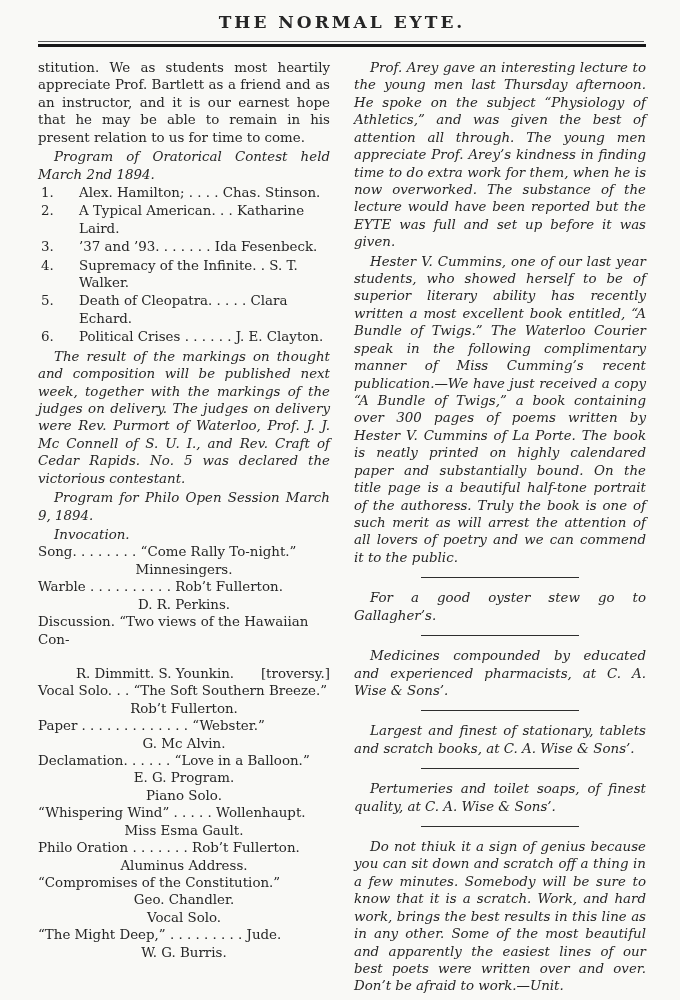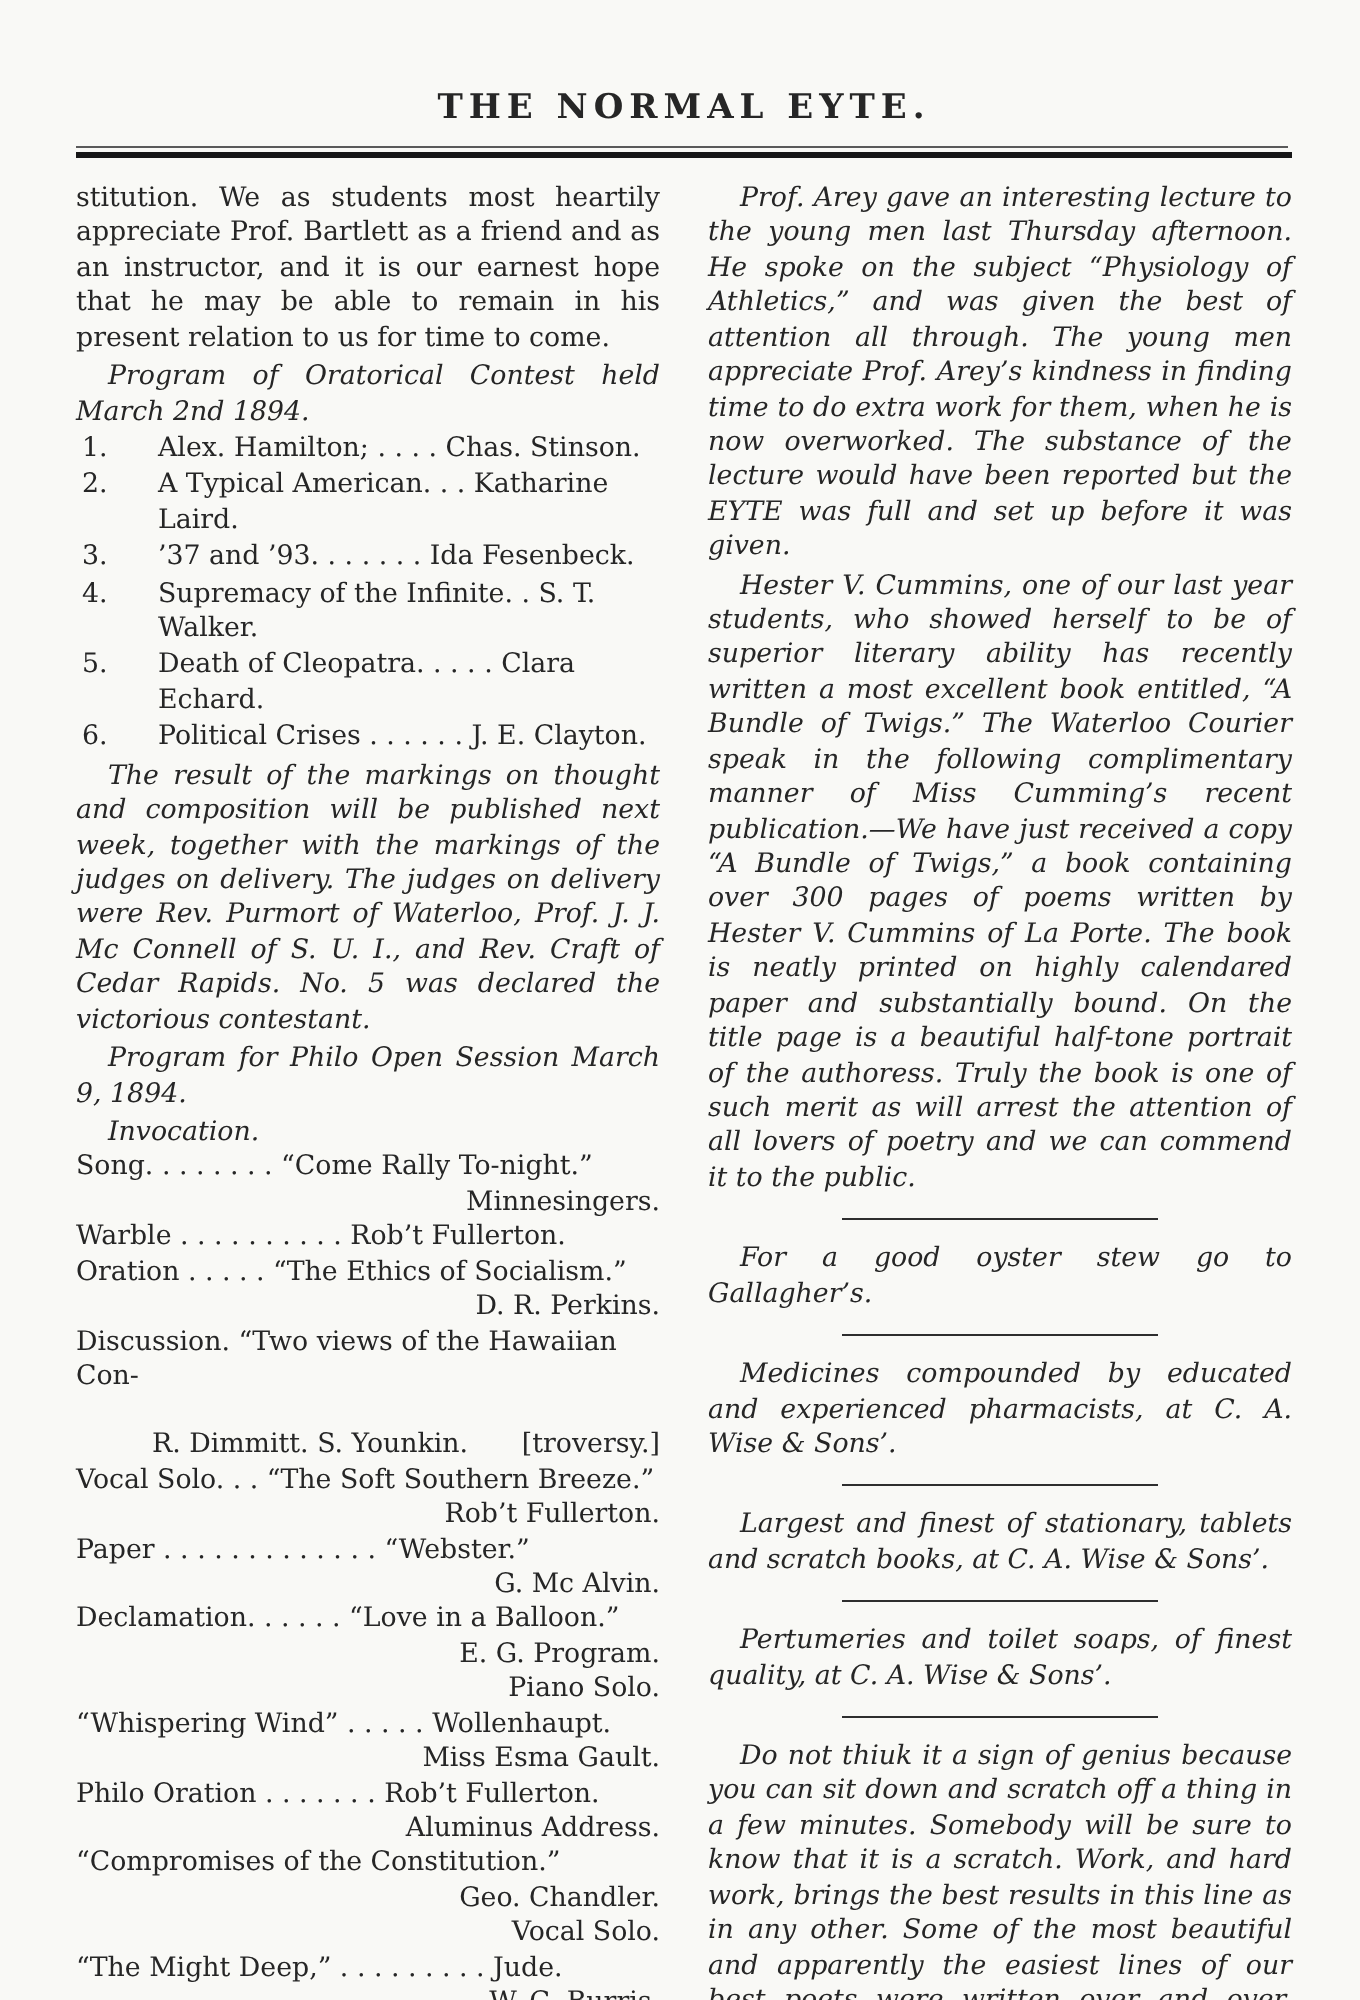--- a/index.html
+++ b/index.html
@@ -7,21 +7,21 @@
     width:680px; height:1000px;
     background:#f4f4f1;
     font-family:"DejaVu Serif", serif;
     color:#262626;
     overflow:hidden;
   }
   .page {
     box-sizing:border-box;
     width:680px; height:1000px;
     background:#f9f9f6;
-    padding:36px 34px 0 38px;
+    padding:4px 34px 0 38px;
   }
   .masthead {
     text-align:center;
     font-size:17px; font-weight:bold;
     letter-spacing:3px;
     margin:8px 0 9px 0;
   }
   .rule-thin  { height:0; border-top:1px solid #5a5a5a; margin:0 2px 2px 0; }
   .rule-thick { height:0; border-top:3px solid #171717; margin:0 0 10px 0; }
 
@@ -32,21 +32,21 @@
     text-align:justify;
   }
   .col p { margin:2px 0 0 0; }
   .ind { text-indent:16px;font-style:italic; }
 
   .contest-row { display:flex; text-align:left; margin-top:1px; }
   .contest-num { flex:0 0 26px; padding-left:3px; }
   .contest-text { flex:1;margin-left:12px; }
 
   .prog { text-align:left; margin-top:0; }
-  .prog.center { text-align:right; }
+  .prog.center { text-align:center; }
   .split { display:flex; justify-content:space-between; text-align:left; padding-left:38px; margin-top:17px; }
 
   .divider {
     width:158px; border:none;
     border-top:1px solid #2e2e2e;
     margin:11px auto;
   }
 </style>
 </head>
 <body>
@@ -91,21 +91,20 @@
       </div>
 
       <p class="ind">The result of the markings on thought and composition will be published next week, together with the markings of the judges on delivery.  The judges on delivery were Rev. Purmort of Waterloo, Prof. J. J. Mc Connell of S. U. I., and Rev. Craft of Cedar Rapids.  No. 5 was declared the victorious contestant.</p>
       <p class="ind">Program for Philo Open Session March 9, 1894.</p>
       <p class="ind prog">Invocation.</p>
 
       <div>
         <div class="prog">Song. . . . . . . . “Come Rally To-night.”</div>
         <div class="prog center">Minnesingers.</div>
         <div class="prog">Warble . . . . . . . . . . Rob’t Fullerton.</div>
-        <div class="prog">Oration . . . . . “The Ethics of Socialism.”</div>
         <div class="prog center">D. R. Perkins.</div>
         <div class="prog">Discussion. “Two views of the Hawaiian Con-</div>
         <div class="split">
           <span>R. Dimmitt.  S. Younkin.</span>
           <span>[troversy.]</span>
         </div>
         <div class="prog">Vocal Solo. . . “The Soft Southern Breeze.”</div>
         <div class="prog center">Rob’t Fullerton.</div>
         <div class="prog">Paper . . . . . . . . . . . . . “Webster.”</div>
         <div class="prog center">G. Mc Alvin.</div>

